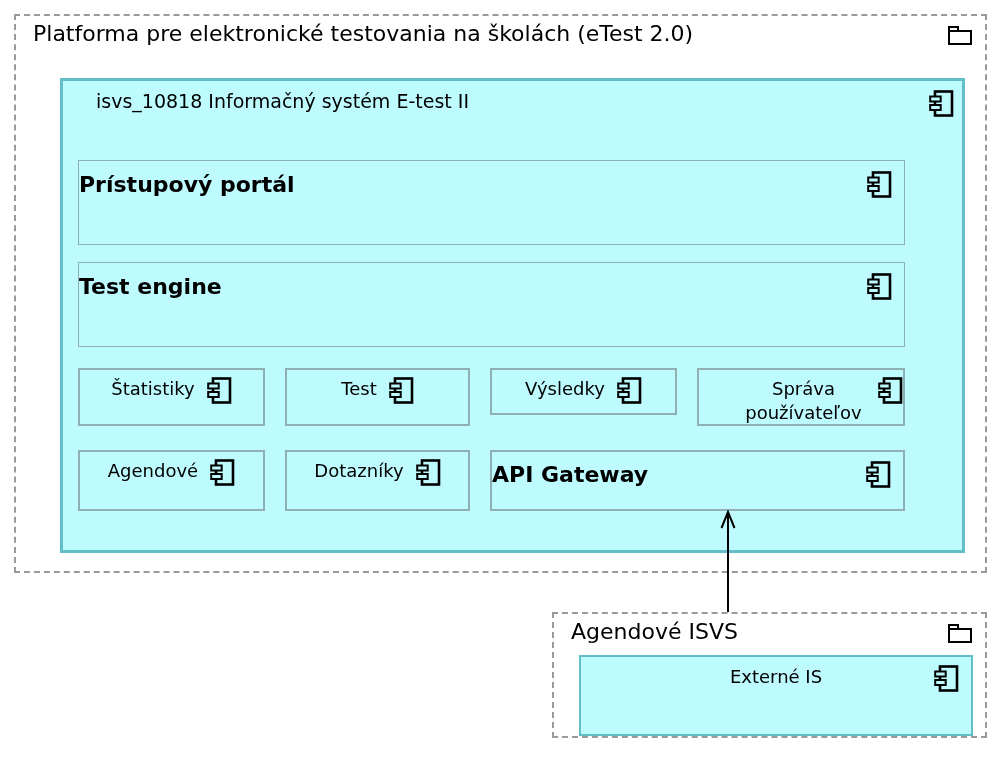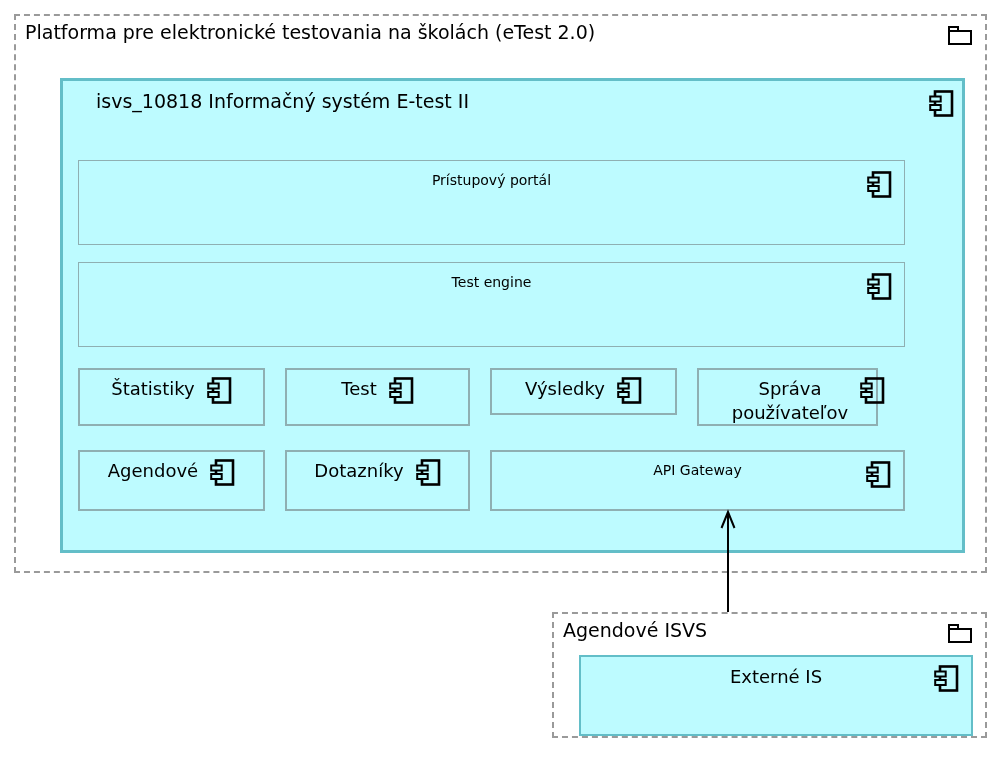--- a/index.html
+++ b/index.html
@@ -11,38 +11,38 @@
     color:var(--text,#000);
     overflow:hidden;
   }
   .pkg{
     position:absolute;
     border:2px dashed var(--dash,#9a9a9a);
     background:transparent;
     box-sizing:border-box;
   }
   .pkg-title{
-    position:absolute;left:9px;top:5px;
-    font-size:19px;line-height:1.2;white-space:nowrap;
+    position:absolute;left:17px;top:5px;
+    font-size:22px;line-height:1.2;white-space:nowrap;
   }
   .folder-icon{position:absolute;right:12px;top:9px;width:26px;height:21px;}
   .sysbox{
     position:absolute;left:60px;top:78px;width:905px;height:475px;
     background:var(--fill,#bdfbff);
     border:3px solid var(--border-strong,#63bec8);
     box-sizing:border-box;
   }
   .box{
     position:absolute;box-sizing:border-box;
     background:var(--fill,#bdfbff);
     border:2px solid var(--border-soft,#8fafb2);
   }
   .box.wide .box-title{
     position:absolute;left:0;right:0;top:11px;
-    text-align:center;font-size:14px;
+    text-align:left;font-size:22px;font-weight:bold;
   }
   .box.wide .comp-icon{position:absolute;right:12px;top:10px;}
   .sys-title{
     position:absolute;left:0;right:0;top:9px;
     text-align:left;font-size:19px;margin-left:33px;
   }
   .sysbox > .comp-icon{position:absolute;right:8px;top:9px;}
   .box.small{
     display:flex;justify-content:center;align-items:flex-start;
     gap:12px;padding-top:7px;
@@ -124,21 +124,21 @@
 
     <div class="box small" style="left:427px;top:287px;width:187px;height:47px;">
       <div class="box-title">Výsledky</div>
       <svg class="comp-icon" viewBox="0 0 25 27">
         <rect x="6" y="1.5" width="17" height="24" fill="none" stroke="#000" stroke-width="2.6"></rect>
         <rect x="1.2" y="6.5" width="10.5" height="5" fill="#BDFBFF" stroke="#000" stroke-width="2"></rect>
         <rect x="1.2" y="15" width="10.5" height="5" fill="#BDFBFF" stroke="#000" stroke-width="2"></rect>
       </svg>
     </div>
 
-    <div class="box small" style="left:634px;top:287px;width:181px;height:58px;padding-left:42px;">
+    <div class="box small" style="left:634px;top:287px;width:208px;height:58px;padding-left:42px;">
       <div class="box-title wrap">Správa používateľov</div>
       <svg class="comp-icon" viewBox="0 0 25 27">
         <rect x="6" y="1.5" width="17" height="24" fill="none" stroke="#000" stroke-width="2.6"></rect>
         <rect x="1.2" y="6.5" width="10.5" height="5" fill="#BDFBFF" stroke="#000" stroke-width="2"></rect>
         <rect x="1.2" y="15" width="10.5" height="5" fill="#BDFBFF" stroke="#000" stroke-width="2"></rect>
       </svg>
     </div>
 
     <div class="box small" style="left:15px;top:369px;width:187px;height:61px;">
       <div class="box-title">Agendové</div>

